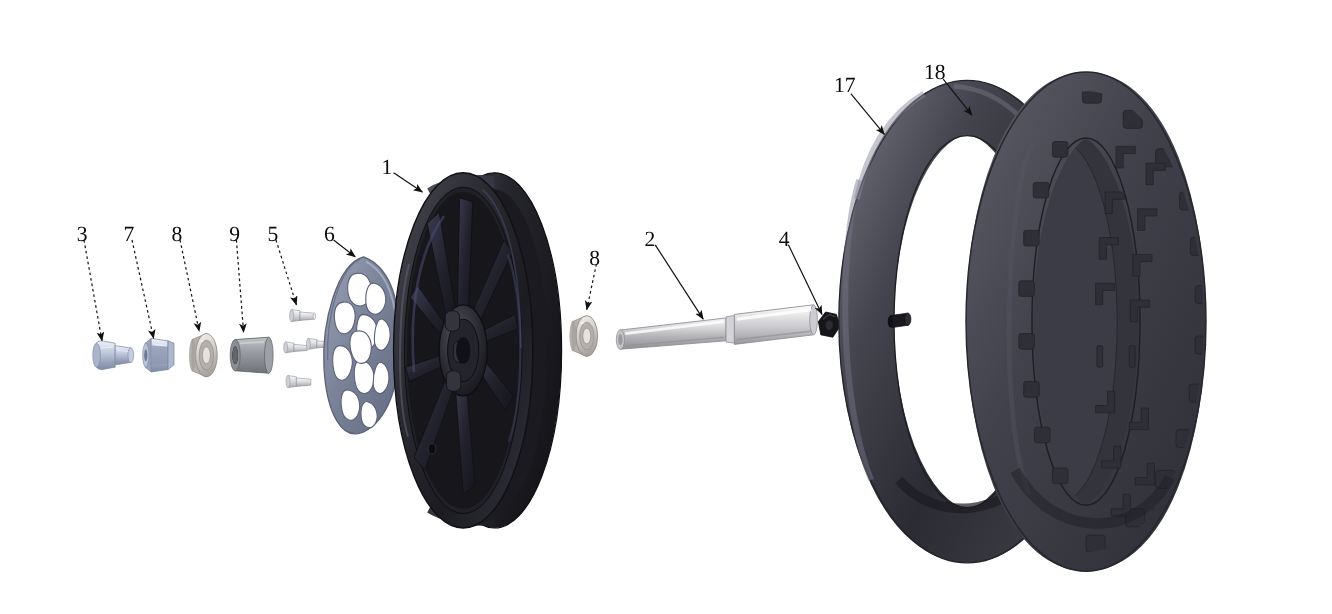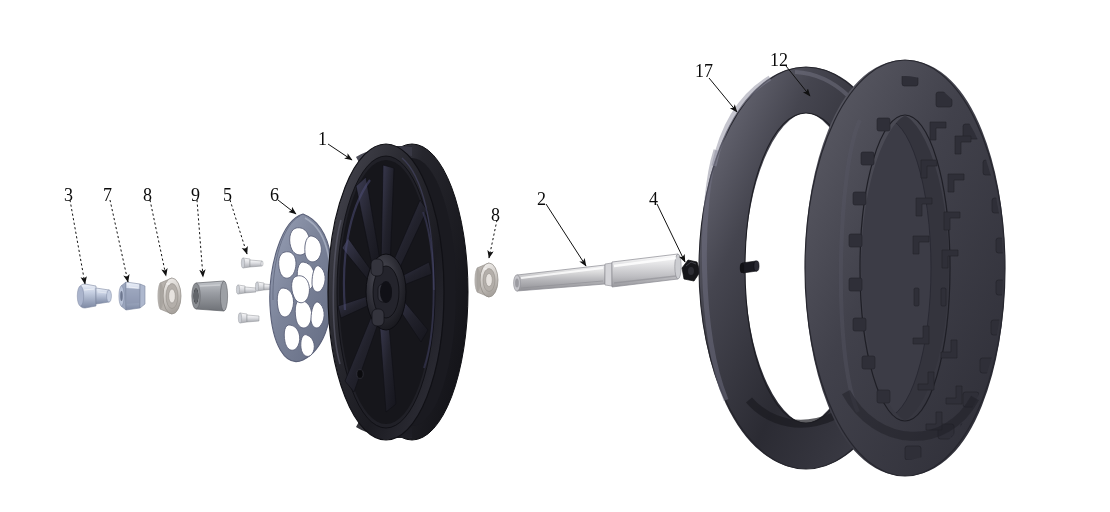--- a/index.html
+++ b/index.html
@@ -405,16 +405,16 @@
     <span class="callout" style="left:103px; top:186px;">7</span>
     <span class="callout" style="left:143px; top:186px;">8</span>
     <span class="callout" style="left:191px; top:186px;">9</span>
     <span class="callout" style="left:223px; top:186px;">5</span>
     <span class="callout" style="left:270px; top:186px;">6</span>
     <span class="callout" style="left:318px; top:130px;">1</span>
     <span class="callout" style="left:491px; top:206px;">8</span>
     <span class="callout" style="left:537px; top:190px;">2</span>
     <span class="callout" style="left:649px; top:190px;">4</span>
     <span class="callout" style="left:695px; top:62px;">17</span>
-    <span class="callout" style="left:770px; top:51px;">12</span>
+    <span class="callout" style="left:770px; top:51px;">18</span>
   </div>
 
 </div>
 
 </body></html>

